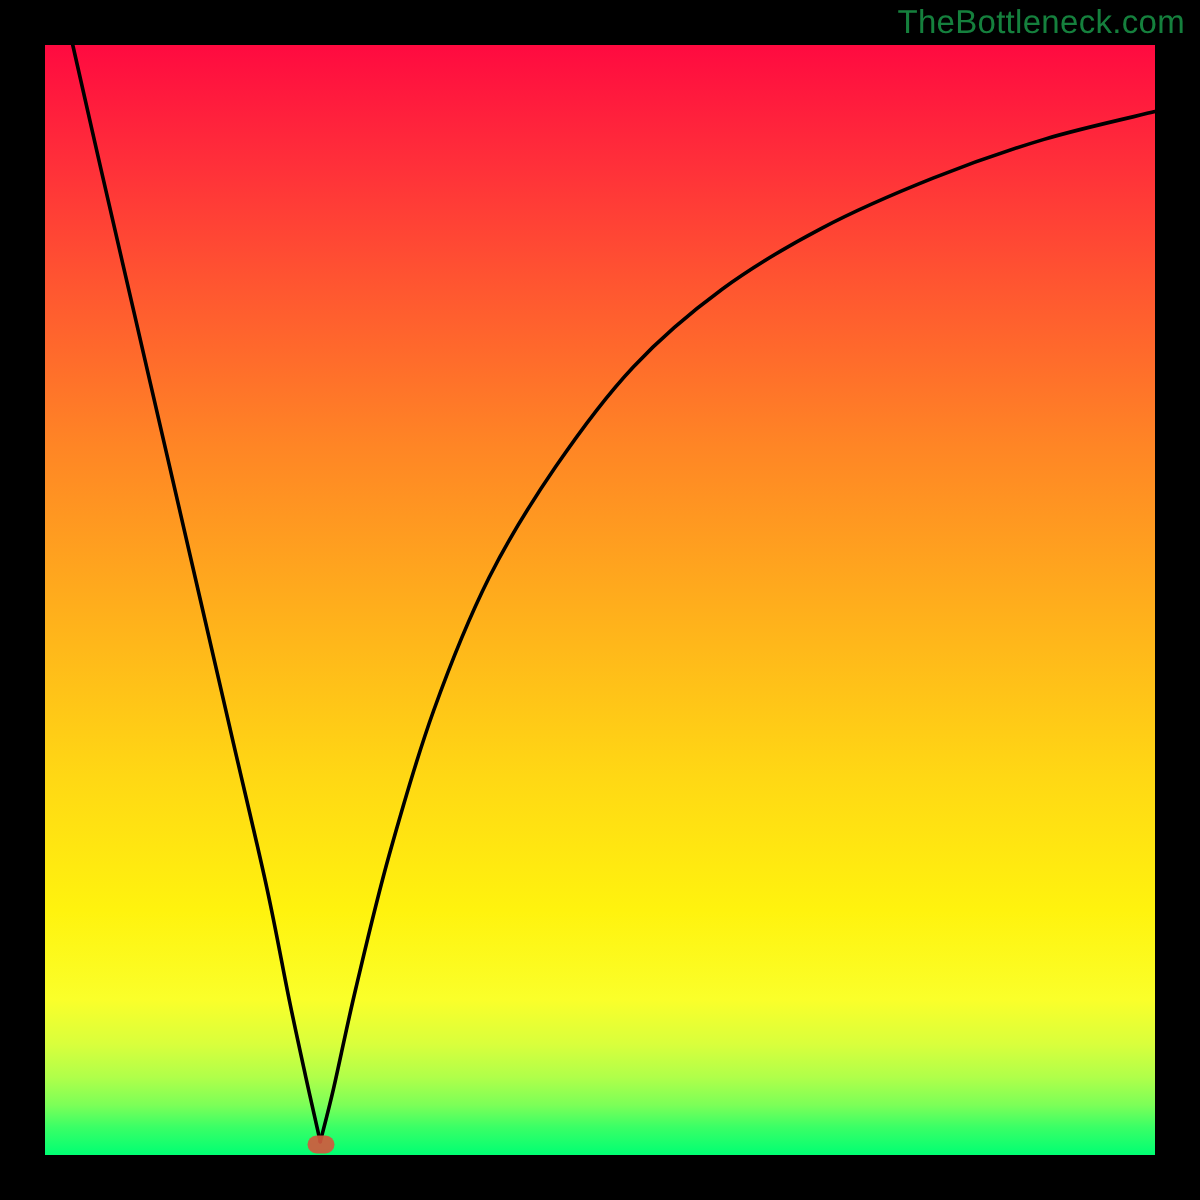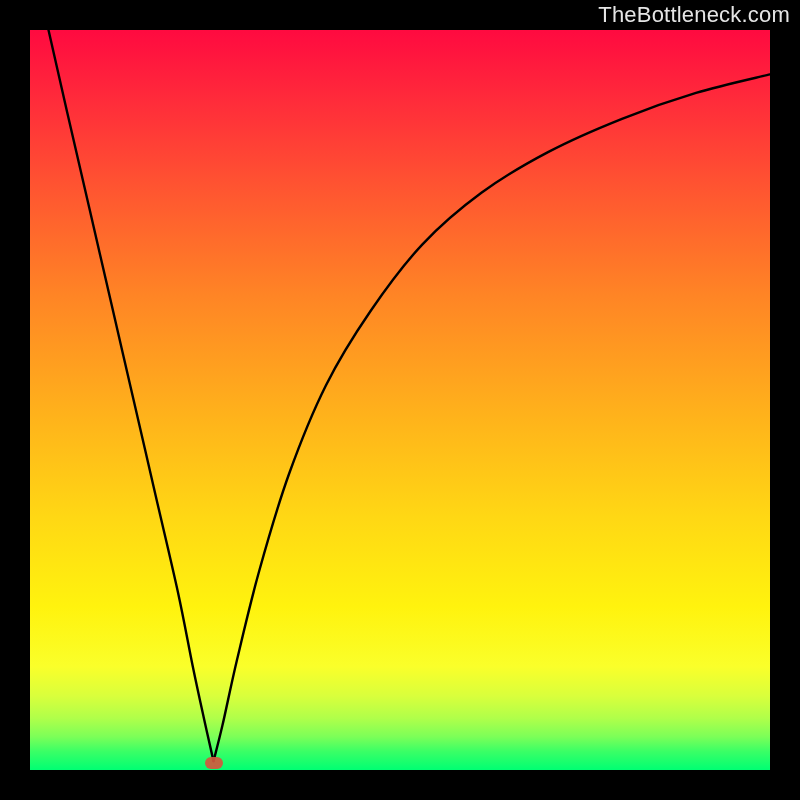--- a/index.html
+++ b/index.html
@@ -14,21 +14,21 @@
   .outer {
     width: 800px;
     height: 800px;
     background: #000;
     position: relative;
   }
   .watermark {
     position: absolute;
     top: 2px;
     right: 10px;
-    color: #e5e5e5;
+    color: #15803d;
     font-size: 22px;
     font-weight: 400;
     letter-spacing: 0.2px;
     z-index: 10;
     user-select: none;
   }
   .plot-frame {
     position: absolute;
     left: 30px;
     top: 30px;

